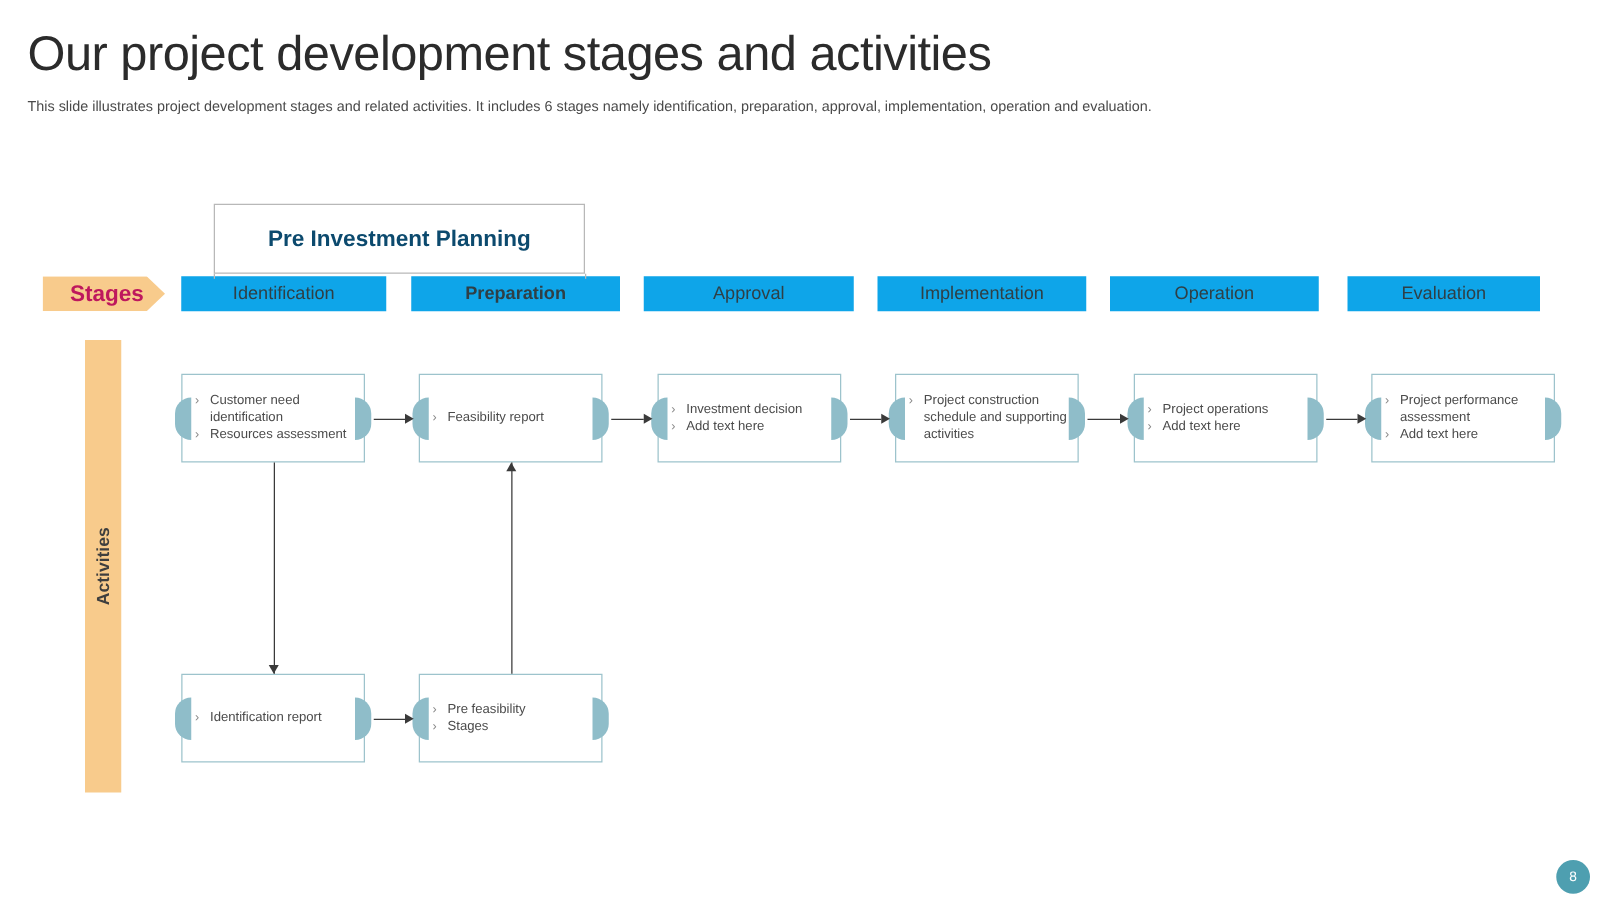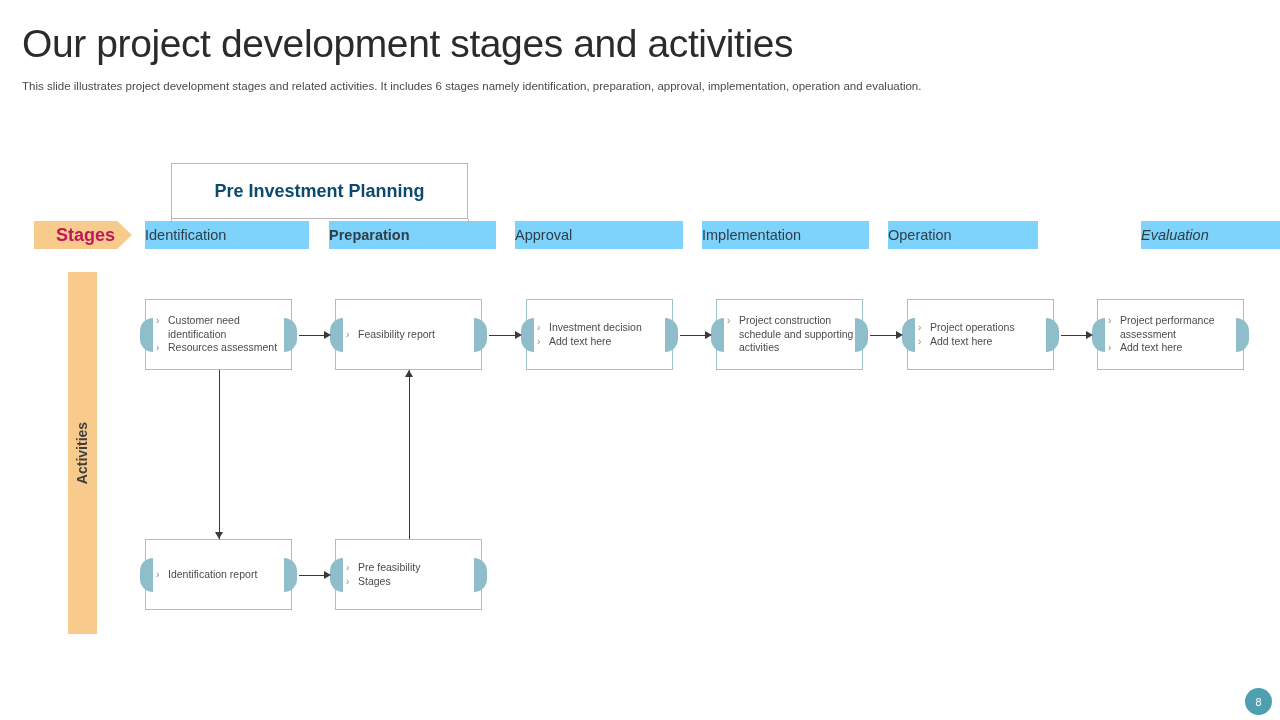--- a/index.html
+++ b/index.html
@@ -49,22 +49,22 @@
     width:98px;height:28px;
     background:#f8cb8c;
     display:flex;align-items:center;
     padding-left:22px;
     box-sizing:border-box;
     font-size:18px;font-weight:bold;color:#be185d;
     clip-path:polygon(0 0, 85% 0, 100% 50%, 85% 100%, 0 100%);
   }
   .stage-bar{
     position:absolute;top:221px;height:28px;
-    background:#7dd3fc;
-    display:flex;align-items:center;justify-content:flex-start;
+    background:#0ea5e9;
+    display:flex;align-items:center;justify-content:center;
     font-size:14.5px;color:#2f3f45;
     box-sizing:border-box;
   }
 
   
   .activities-bar{
     position:absolute;left:68px;top:272px;
     width:29px;height:362px;
     background:#f8cb8c;
   }
@@ -166,24 +166,24 @@
       </div>
       <div class="stage-bar" style="left: 329px; width: 167px; font-weight: bold;">
         <span>Preparation</span>
       </div>
       <div class="stage-bar" style="left: 515px; width: 168px;">
         <span>Approval</span>
       </div>
       <div class="stage-bar" style="left: 702px; width: 167px;">
         <span>Implementation</span>
       </div>
-      <div class="stage-bar" style="left: 888px; width: 150px;">
+      <div class="stage-bar" style="left: 888px; width: 167px;">
         <span>Operation</span>
       </div>
-      <div class="stage-bar" style="left: 1141px; width: 140px; font-style: italic;">
+      <div class="stage-bar" style="left: 1078px; width: 154px;">
         <span>Evaluation</span>
       </div>
     </div>
 
   <div class="activities-bar"></div>
   <div class="activities-label">
     <span>Activities</span>
   </div>
 
   <div id="activity-boxes">

